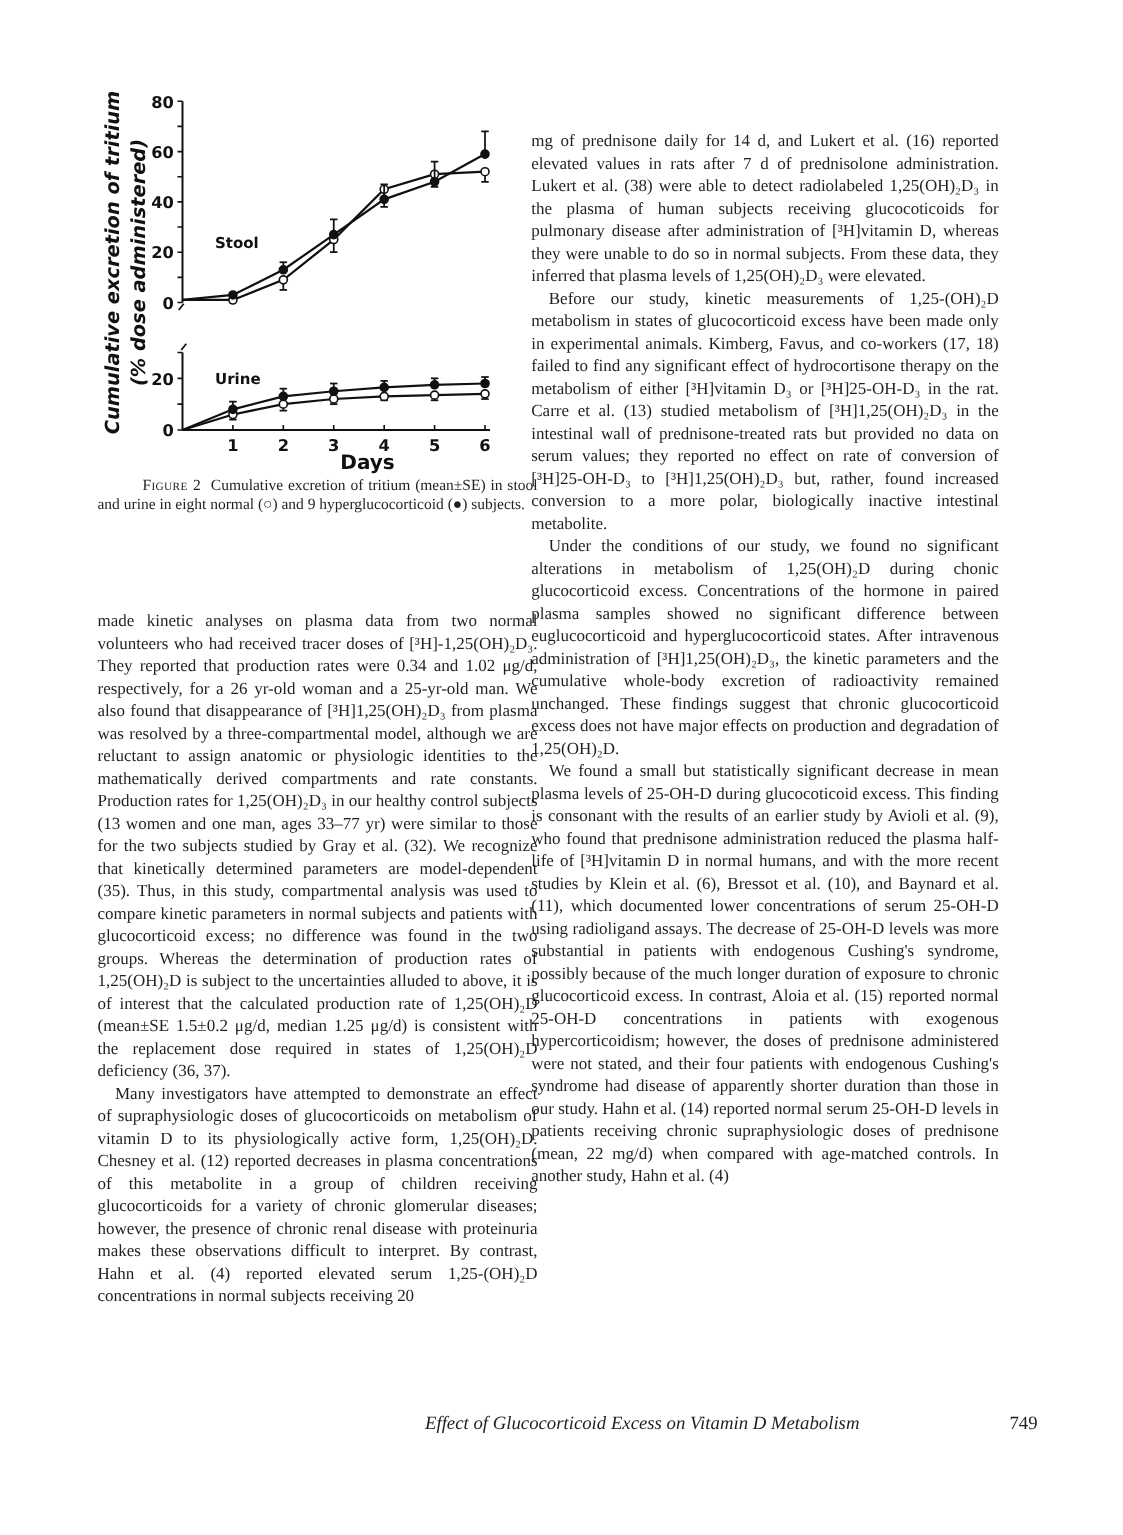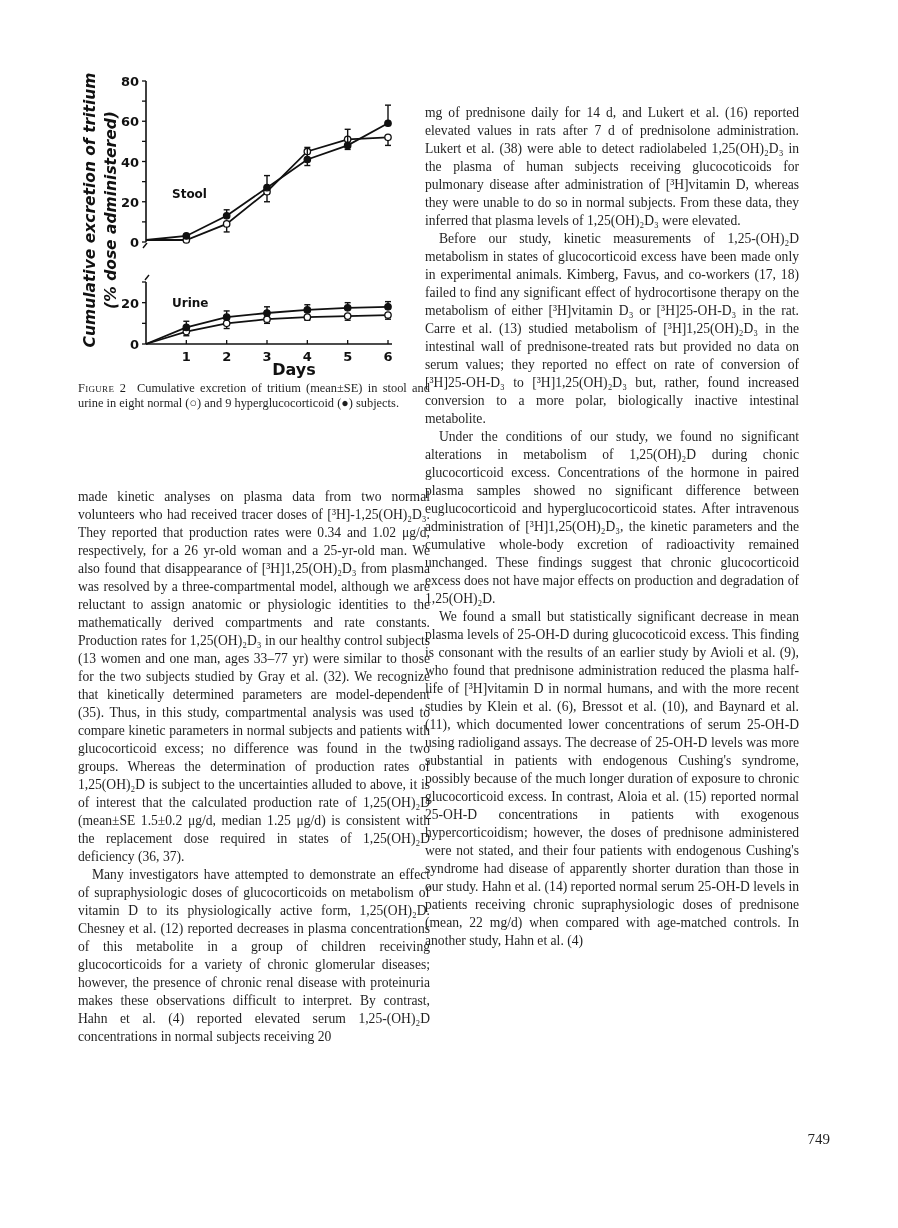--- a/index.html
+++ b/index.html
@@ -5,21 +5,21 @@
   html, body { margin: 0; padding: 0; background: #ffffff; }
   body { width: 898px; height: 1228px; position: relative; overflow: hidden; color: #1a1a1a; }
   .col { position: absolute; font-family: "Liberation Serif", "DejaVu Serif", serif; font-size: 13.6px; line-height: 18.0px; text-align: justify; color: #1f1f1f; }
   .col p { margin: 0; }
   .col p.indent { text-indent: 14px; }
   #left-col { left: 78px; top: 452px; width: 352px; margin-top: 36px; }
   #right-col { left: 425px; top: 75px; width: 374px; margin-top: 29px; }
   #figure { position: absolute; left: 74px; top: 70px; width: 360px; height: 310px; }
   #figure svg { position: absolute; left: 0; top: 0; }
   #caption { position: absolute; left: 78px; top: 381px; width: 352px; font-family: "Liberation Serif", "DejaVu Serif", serif; font-size: 12.4px; line-height: 15.2px; text-align: justify; color: #1f1f1f; }
-  #caption .fig-label { font-variant: small-caps; letter-spacing: 0.3px; }
+  #caption .fig-label { font-variant: small-caps; letter-spacing: 0.3px; margin-left: 36px; }
   #footer { position: absolute; left: 340px; top: 1131px; width: 490px; font-family: "Liberation Serif", "DejaVu Serif", serif; font-size: 15px; color: #1f1f1f; }
   #footer .running-title { font-style: italic; }
   #footer .page-number { position: absolute; right: 0; top: 0; }
 </style>
 </head>
 <body>
 
 <div id="figure">
   <svg id="chart-svg" width="360" height="310" xmlns="http://www.w3.org/2000/svg">
       <line x1="72" y1="11" x2="72" y2="172" stroke="#111" stroke-width="1.6"></line>
@@ -147,14 +147,15 @@
 </div>
 
 <div id="right-col" class="col">
   <p>mg of prednisone daily for 14 d, and Lukert et al. (16) reported elevated values in rats after 7 d of prednisolone administration. Lukert et al. (38) were able to detect radiolabeled 1,25(OH)₂D₃ in the plasma of human subjects receiving glucocoticoids for pulmonary disease after administration of [³H]vitamin D, whereas they were unable to do so in normal subjects. From these data, they inferred that plasma levels of 1,25(OH)₂D₃ were elevated.</p>
   <p class="indent">Before our study, kinetic measurements of 1,25-(OH)₂D metabolism in states of glucocorticoid excess have been made only in experimental animals. Kimberg, Favus, and co-workers (17, 18) failed to find any significant effect of hydrocortisone therapy on the metabolism of either [³H]vitamin D₃ or [³H]25-OH-D₃ in the rat. Carre et al. (13) studied metabolism of [³H]1,25(OH)₂D₃ in the intestinal wall of prednisone-treated rats but provided no data on serum values; they reported no effect on rate of conversion of [³H]25-OH-D₃ to [³H]1,25(OH)₂D₃ but, rather, found increased conversion to a more polar, biologically inactive intestinal metabolite.</p>
   <p class="indent">Under the conditions of our study, we found no significant alterations in metabolism of 1,25(OH)₂D during chonic glucocorticoid excess. Concentrations of the hormone in paired plasma samples showed no significant difference between euglucocorticoid and hyperglucocorticoid states. After intravenous administration of [³H]1,25(OH)₂D₃, the kinetic parameters and the cumulative whole-body excretion of radioactivity remained unchanged. These findings suggest that chronic glucocorticoid excess does not have major effects on production and degradation of 1,25(OH)₂D.</p>
   <p class="indent">We found a small but statistically significant decrease in mean plasma levels of 25-OH-D during glucocoticoid excess. This finding is consonant with the results of an earlier study by Avioli et al. (9), who found that prednisone administration reduced the plasma half-life of [³H]vitamin D in normal humans, and with the more recent studies by Klein et al. (6), Bressot et al. (10), and Baynard et al. (11), which documented lower concentrations of serum 25-OH-D using radioligand assays. The decrease of 25-OH-D levels was more substantial in patients with endogenous Cushing's syndrome, possibly because of the much longer duration of exposure to chronic glucocorticoid excess. In contrast, Aloia et al. (15) reported normal 25-OH-D concentrations in patients with exogenous hypercorticoidism; however, the doses of prednisone administered were not stated, and their four patients with endogenous Cushing's syndrome had disease of apparently shorter duration than those in our study. Hahn et al. (14) reported normal serum 25-OH-D levels in patients receiving chronic supraphysiologic doses of prednisone (mean, 22 mg/d) when compared with age-matched controls. In another study, Hahn et al. (4)</p>
 </div>
 
 <div id="footer">
+  <span class="running-title">Effect of Glucocorticoid Excess on Vitamin D Metabolism</span>
   <span class="page-number">749</span>
 </div>
 
 </body></html>

